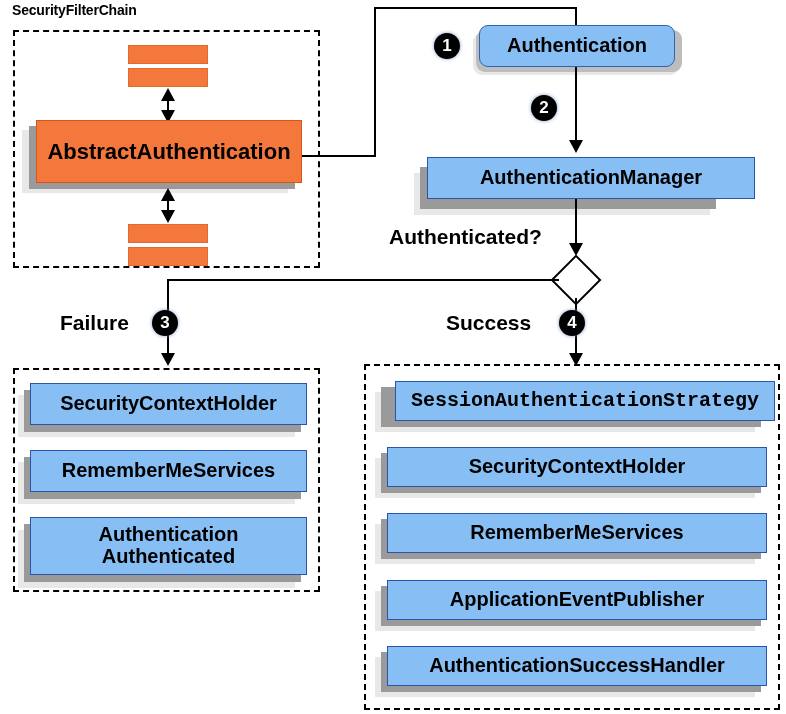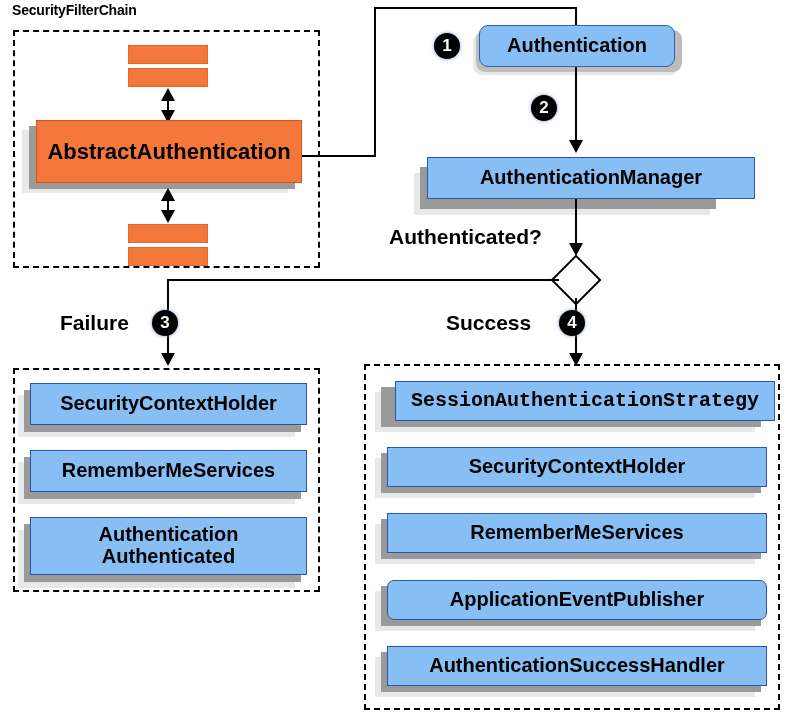--- a/index.html
+++ b/index.html
@@ -253,21 +253,21 @@
   </div>
 
   <div class="shadow-far" style="left:375px; top:524px; width:380px; height:40px;"></div>
   <div class="shadow-near" style="left:381px; top:519px; width:380px; height:40px;"></div>
   <div class="node blue" style="left:387px; top:513px; width:380px; height:40px;">
     <span>RememberMeServices</span>
   </div>
 
   <div class="shadow-far" style="left:375px; top:591px; width:380px; height:40px;"></div>
   <div class="shadow-near" style="left:381px; top:586px; width:380px; height:40px;"></div>
-  <div class="node blue" style="left:387px; top:580px; width:380px; height:40px;border-radius:7px;">
+  <div class="node blue" style="left:387px; top:580px; width:380px; height:40px;">
     <span>ApplicationEventPublisher</span>
   </div>
 
   <div class="shadow-far" style="left:375px; top:657px; width:380px; height:40px;"></div>
   <div class="shadow-near" style="left:381px; top:652px; width:380px; height:40px;"></div>
   <div class="node blue" style="left:387px; top:646px; width:380px; height:40px;">
     <span>AuthenticationSuccessHandler</span>
   </div>
 
 </div>

